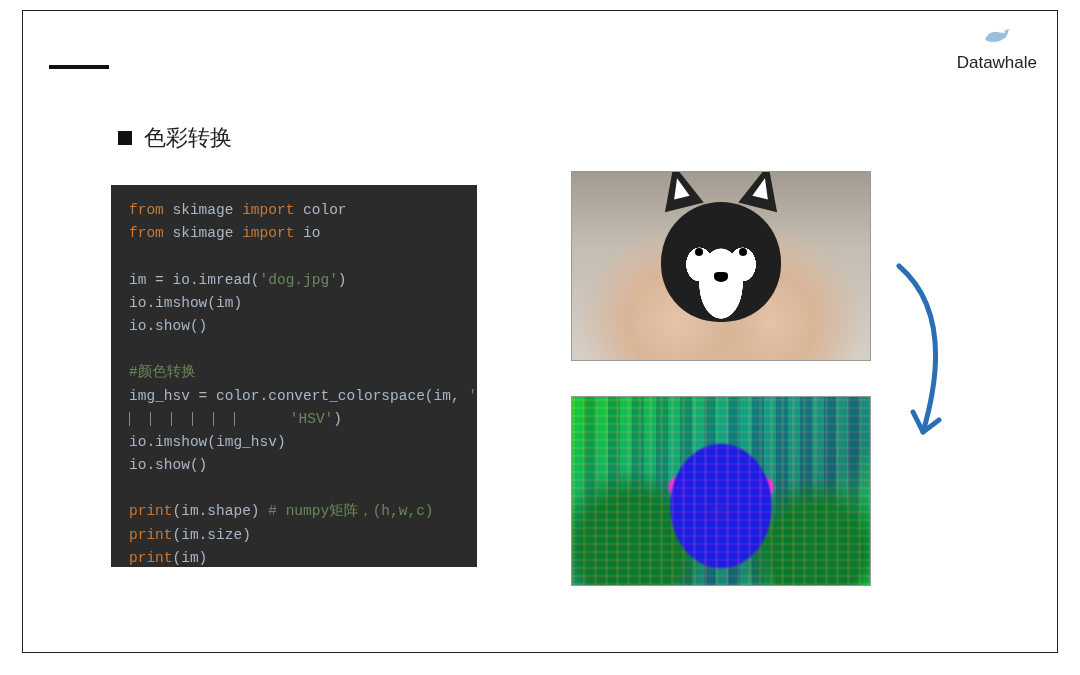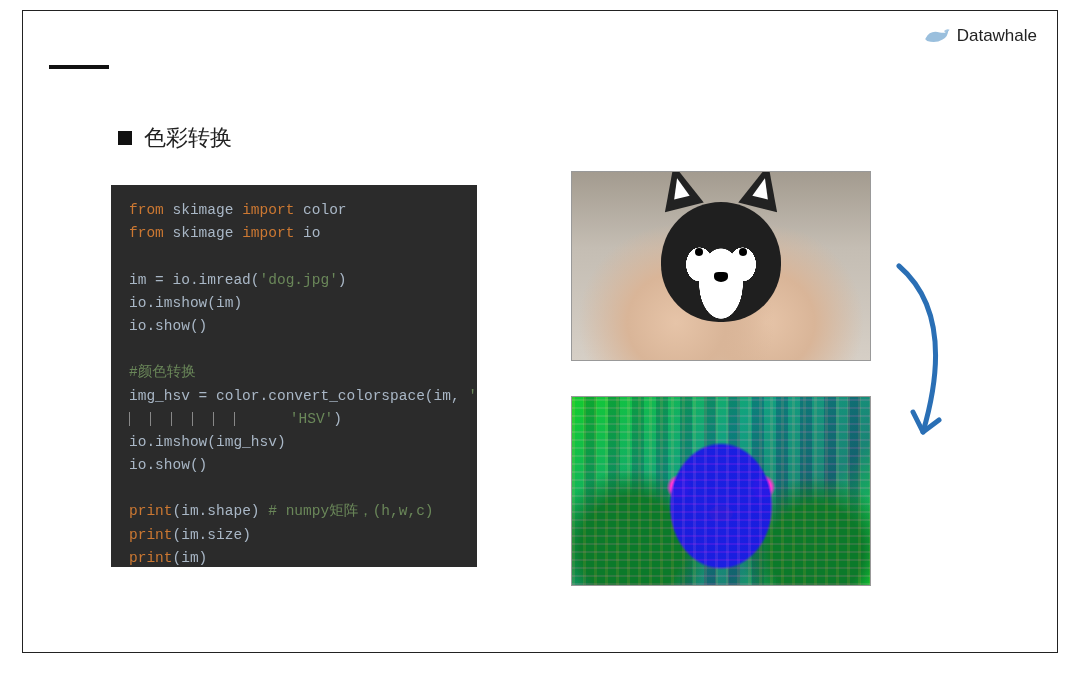--- a/index.html
+++ b/index.html
@@ -16,20 +16,21 @@
     top: 10px; left: 22px; right: 22px; bottom: 22px;
     border: 1.5px solid #222;
     background: #fff;
   }
   .brand {
     position: absolute;
     top: 14px; right: 20px;
     display: flex; align-items: center; gap: 6px;
     font-size: 17px; font-weight: 500;
     color: #222;
+    flex-direction: column;
   }
   .whale {
     width: 28px; height: 22px;
     position: relative;
   }
   .title {
     position: absolute;
     top: 22px; left: 26px;
     font-size: 22px; font-weight: 700;
     color: #111;

